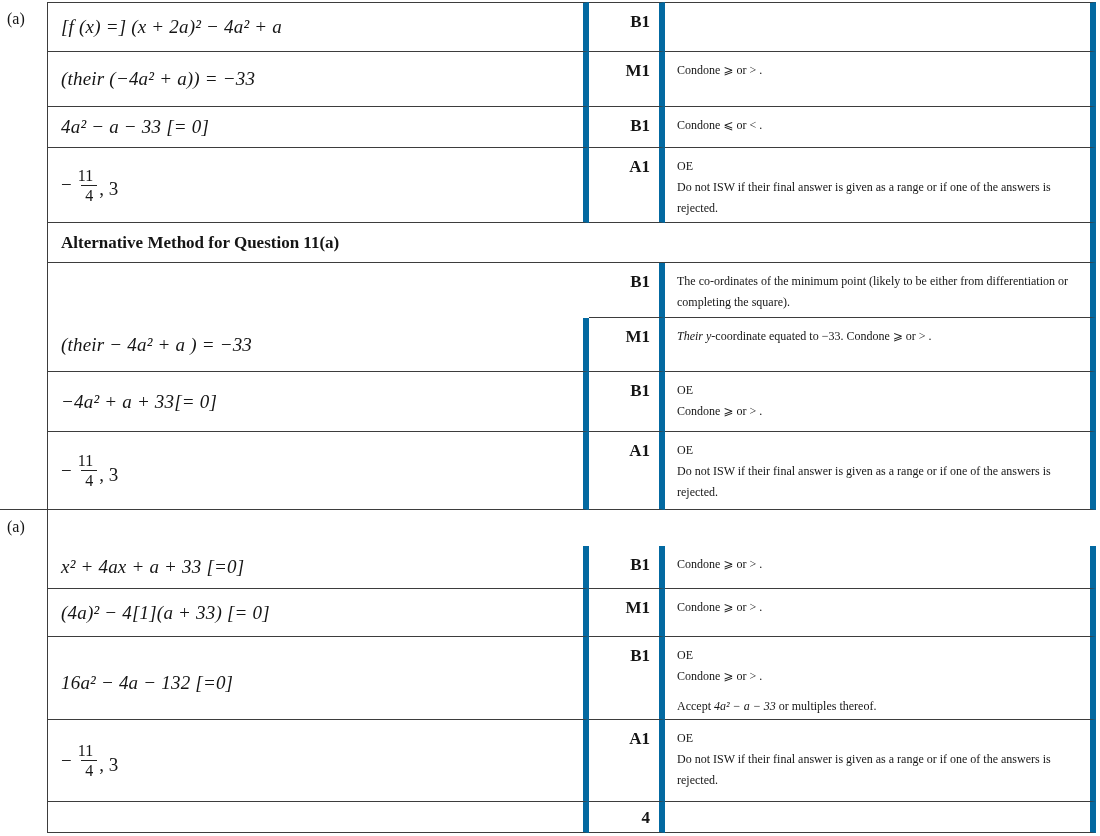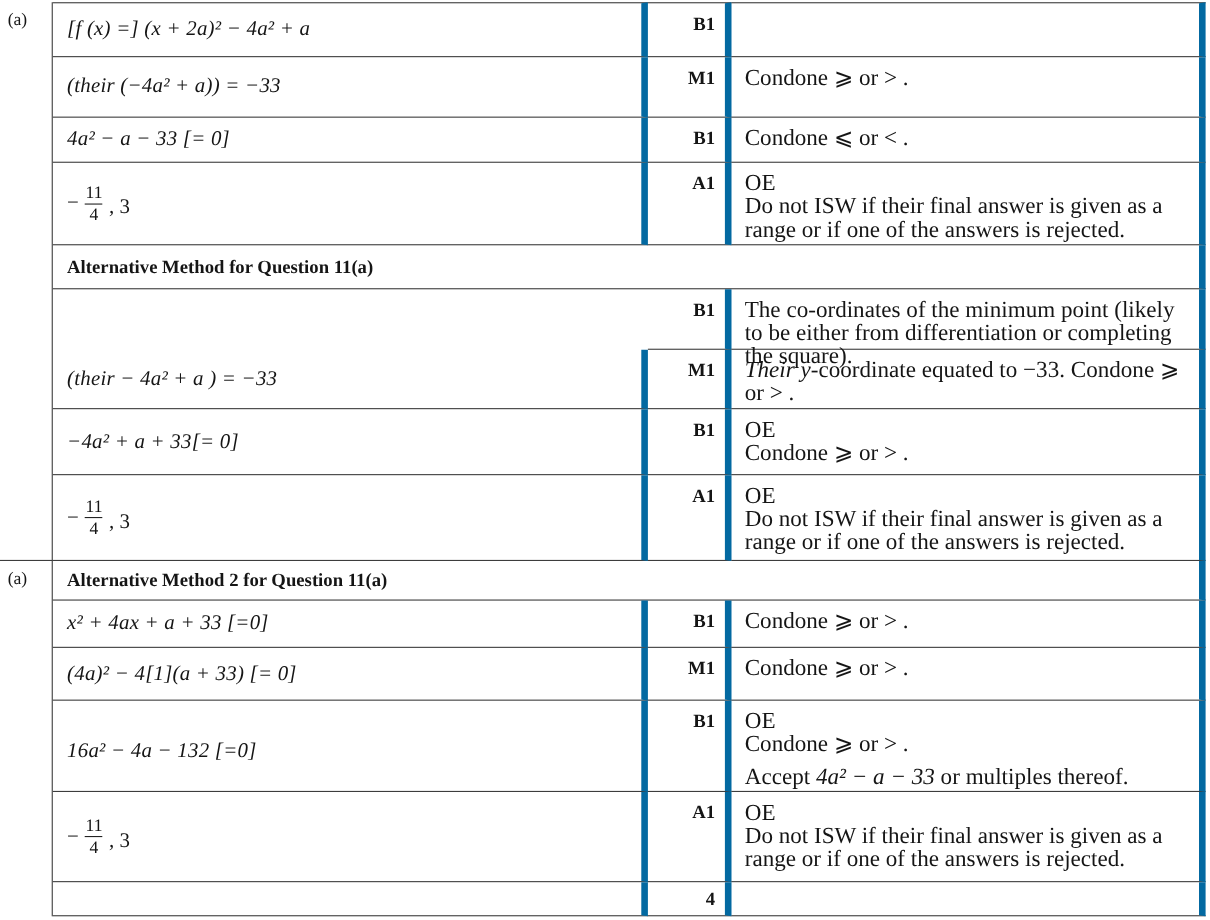--- a/index.html
+++ b/index.html
@@ -24,32 +24,32 @@
   .work{display:flex;align-items:center;padding-left:13px;}
   .work.top{align-items:center;padding-top:9px;}
   .math{
     font-style:italic;font-size:19px;letter-spacing:.2px;
     font-family:"Liberation Serif","DejaVu Serif",serif;white-space:nowrap;
   }
   .mark{
     font-weight:bold;font-size:17px;text-align:right;
     padding:9px 9px 0 0;font-family:"Liberation Serif","DejaVu Serif",serif;
   }
-  .cmt{font-size:21px;line-height:21px;padding:8px 12px 0 12px;
+  .cmt{font-size:12px;line-height:21px;padding:8px 12px 0 12px;
     font-family:"Liberation Serif","DejaVu Sans","DejaVu Serif",serif;}
   .ln{min-height:0;}
   .it{font-style:italic;}
   .math-inline{font-style:italic;font-family:"Liberation Serif","DejaVu Serif",serif;}
   .accept{margin-top:9px;}
   .hdr{
     grid-column:2/5;display:flex;align-items:center;padding-left:13px;
     font-weight:bold;font-size:17px;
   }
   .fracline{display:inline-flex;align-items:center;font-style:italic;font-size:19px;}
-  .frac{display:inline-flex;flex-direction:column;align-items:center;margin:0 1px 0 2px;font-style:normal;}
+  .frac{display:inline-flex;flex-direction:column;align-items:flex-end;margin:0 1px 0 2px;font-style:normal;}
   .frac .num{font-size:16px;line-height:19px;padding:0 4px;}
   .frac .den{font-size:16px;line-height:19px;padding:0 4px;border-top:1px solid #222;}
   .fsuffix{font-style:normal;margin-left:1px;align-self:center;padding-top:8px;}
   .fprefix{font-style:normal;align-self:center;}
 </style>
 </head>
 <body>
 
 <div class="grid">
 
@@ -150,23 +150,20 @@
   </div>
   <div class="c cmt" style="grid-row:9;grid-column:4;">
     <div class="ln">OE</div>
     <div class="ln">Do not ISW if their final answer is given as a range or if one of the answers is rejected.</div>
   </div>
 
   <div class="qcell" style="grid-row:10/16;">
     <span>(a)</span>
   </div>
 
-  <div class="c hdr" style="grid-row:10;">
-    <span>Alternative Method 2 for Question 11(a)</span>
-  </div>
 
   <div class="c work" style="grid-row:11;grid-column:2;">
     <span class="math">x² + 4ax + a + 33 [=0]</span>
   </div>
   <div class="c mark" style="grid-row:11;grid-column:3;">
     <span>B1</span>
   </div>
   <div class="c cmt" style="grid-row:11;grid-column:4;">
     <div class="ln">Condone ⩾ or &gt; .</div>
   </div>

